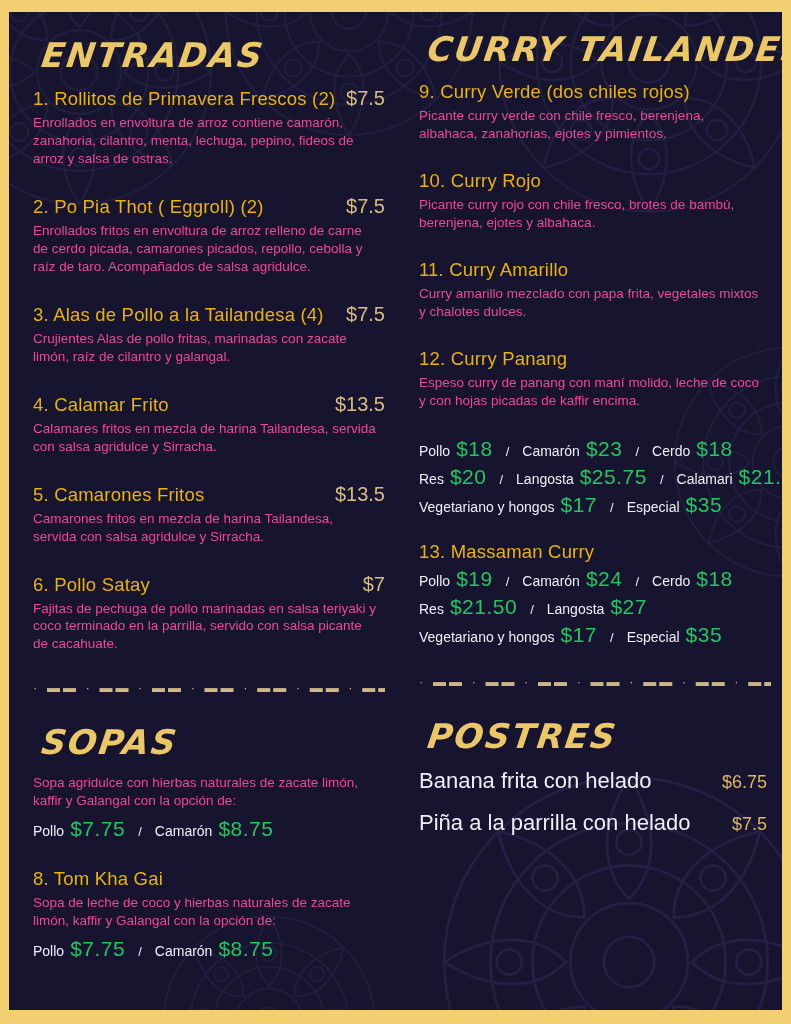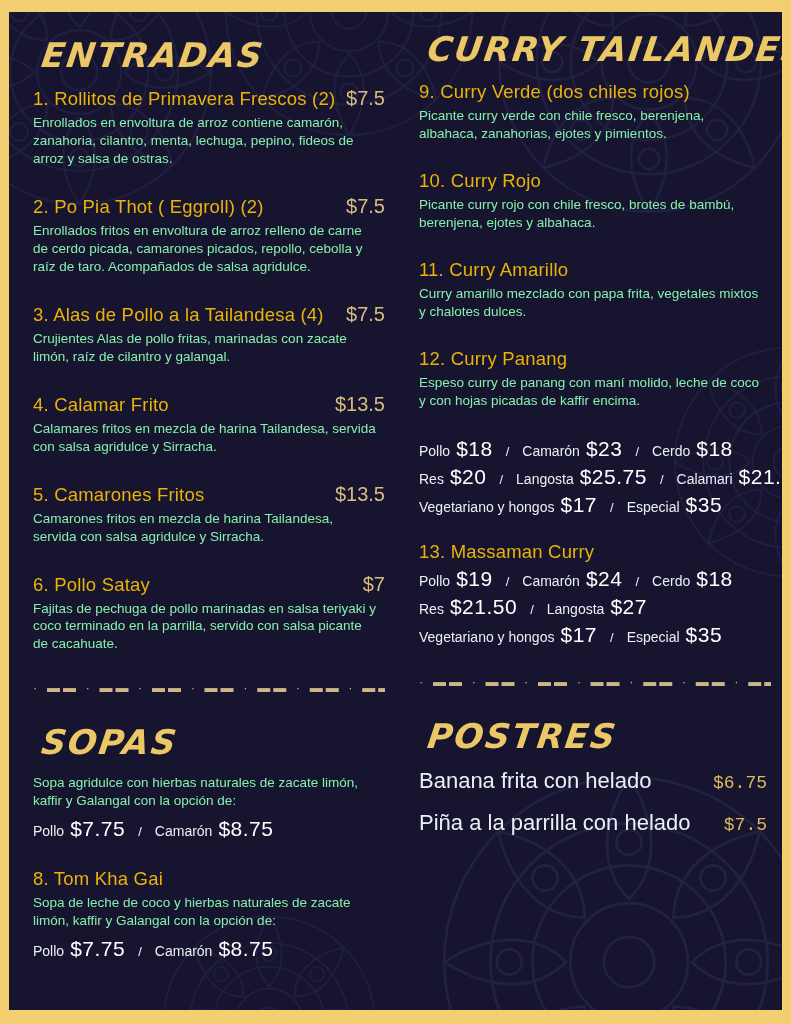--- a/index.html
+++ b/index.html
@@ -53,29 +53,29 @@
   .item { margin-bottom: 27px; }
   .item-head {
     display: flex;
     justify-content: space-between;
     align-items: baseline;
   }
   .iname  { font-size: 18.5px; color: #eab308; letter-spacing: .2px; }
   .iprice { font-size: 20px;   color: #d9bc80; margin-left: 10px; white-space: nowrap; }
   .desc {
     font-size: 13.5px;
-    color: #86efac;
+    color: #ec4899;
     line-height: 1.33;
     margin: 4px 0 0 0;
     max-width: 345px;
   }
 
   .opts { display: flex; align-items: baseline; margin-top: 7px; white-space: nowrap; }
   .olabel { font-size: 14px; color: #edeff6; }
-  .oprice { font-size: 21px; color: #ffffff; margin-left: 6px; letter-spacing: .5px; }
+  .oprice { font-size: 21px; color: #22c55e; margin-left: 6px; letter-spacing: .5px; }
   .osep   { font-size: 13px; color: #edeff6; margin: 0 13px; }
 
   .note {
     font-size: 14.5px;
     font-weight: bold;
     color: #cfae66;
     line-height: 1.35;
     margin: 14px 0 2px 0;
     max-width: 340px;
   }
@@ -95,21 +95,21 @@
   .after-divider { margin-top: 28px; }
 
   .dessert-row {
     display: flex;
     justify-content: space-between;
     align-items: baseline;
     max-width: 348px;
     margin-bottom: 16px;
   }
   .dessert-name  { font-size: 22px; color: #edeff6; }
-  .dessert-price { font-size: 18px; color: #deb75f; white-space: nowrap; font-family: Liberation Mono, monospace; }
+  .dessert-price { font-size: 18px; color: #deb75f; white-space: nowrap; }
 </style>
 </head>
 <body>
 
 <div class="frame">
   <div class="page">
 
     <svg class="bg-pattern" xmlns="http://www.w3.org/2000/svg" aria-hidden="true">
       <defs>
         <g id="mandala" fill="none" stroke="currentColor" stroke-width="1.4">

